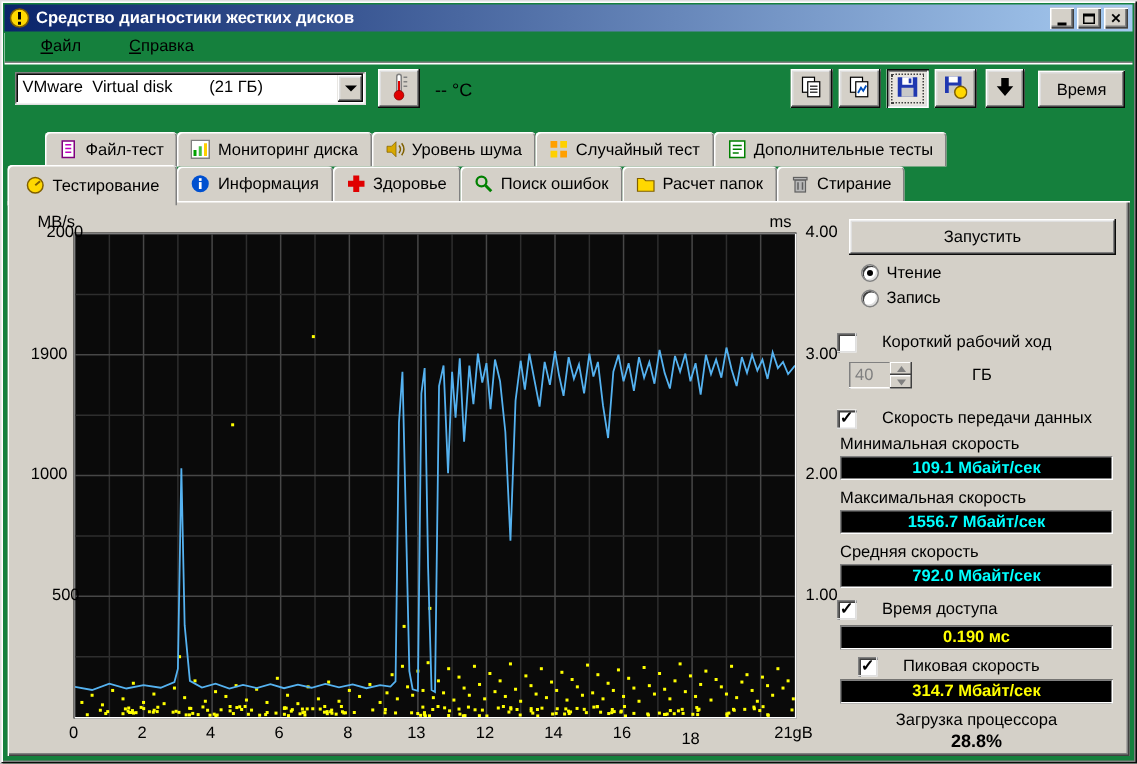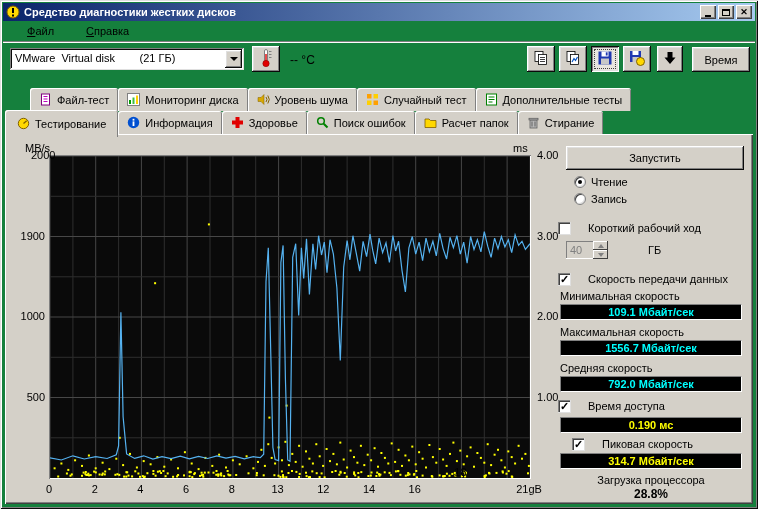--- a/index.html
+++ b/index.html
@@ -632,35 +632,35 @@
               <rect x="471.0" y="301.7" width="2" height="2" fill="#ffff00"></rect>
               <rect x="474.4" y="296.9" width="2" height="2" fill="#ffff00"></rect>
               <rect x="477.9" y="308.9" width="2" height="2" fill="#ffff00"></rect>
             </g>
             <polyline fill="none" stroke="#55b2f0" stroke-width="1.2" points="0.0,301.9 11.4,304.0 22.9,299.8 34.3,303.0 45.7,300.7 57.1,302.5 66.3,298.7 68.6,289.8 70.9,156.2 73.1,260.8 76.6,297.9 84.6,302.4 93.7,299.8 102.9,303.0 112.0,300.6 121.1,302.7 130.3,300.1 139.4,302.8 148.6,300.4 157.7,302.5 166.9,299.9 176.0,302.2 185.1,300.3 194.3,302.8 203.4,300.7 210.3,301.7 213.7,298.2 216.0,125.6 218.3,91.8 220.6,190.0 222.9,291.4 225.1,303.5 228.6,304.6 230.9,106.3 233.1,89.4 235.4,222.2 237.7,304.0 240.0,305.3 242.7,101.4 245.7,87.7 248.7,159.4 251.4,91.8 253.7,122.4 256.5,82.9 259.4,138.5 262.9,87.7 265.6,113.5 268.6,79.7 271.5,99.0 274.3,86.1 277.0,116.7 280.0,83.7 283.4,98.2 286.9,132.0 290.3,204.5 293.7,111.1 297.1,84.5 299.9,103.8 302.9,79.7 306.3,97.4 309.7,115.1 313.1,85.3 316.6,100.6 320.0,78.1 322.7,94.2 325.7,107.9 329.1,82.1 332.6,96.6 336.0,86.9 339.4,106.3 342.9,79.7 345.6,95.0 348.6,85.3 352.0,114.3 355.4,136.0 358.9,91.8 362.3,80.5 365.7,98.2 369.1,86.1 372.6,104.6 376.0,82.1 379.4,95.8 382.9,85.3 386.3,99.8 389.7,77.3 393.1,92.6 396.6,103.0 400.0,81.3 403.4,91.8 406.9,79.7 410.3,98.2 413.7,86.1 417.1,107.1 420.6,80.5 424.0,93.4 427.4,83.7 430.9,95.8 434.3,75.7 437.7,90.2 441.1,101.4 444.6,82.1 448.0,92.6 451.4,80.5 454.9,91.0 458.3,83.7 461.7,96.6 465.1,78.9 468.6,89.4 472.0,85.3 475.4,93.4 480.0,87.7"></polyline>
           </svg>
       </div>
     <div class="tick tick-left" style="left: 2px; top: 15px; padding-left: 24px;">2000</div>
         <div class="tick tick-left" style="left: 2px; top: 95.5px;">1900</div>
         <div class="tick tick-left" style="left: 2px; top: 176px;">1000</div>
-        <div class="tick tick-left" style="left: 2px; top: 256.5px; padding-left: 8px;">500</div>
+        <div class="tick tick-left" style="left: 10px; top: 256.5px; padding-left: 8px;">500</div>
         <div class="tick tick-right" style="left: 532px; top: 15px;">4.00</div>
         <div class="tick tick-right" style="left: 532px; top: 95.5px;">3.00</div>
         <div class="tick tick-right" style="left: 532px; top: 176px;">2.00</div>
         <div class="tick tick-right" style="left: 532px; top: 256.5px;">1.00</div>
         <div class="tick tick-x" style="left: 27px; top: 349px;">0</div>
         <div class="tick tick-x" style="left: 72.7143px; top: 349px;">2</div>
         <div class="tick tick-x" style="left: 118.429px; top: 349px;">4</div>
         <div class="tick tick-x" style="left: 164.143px; top: 349px;">6</div>
         <div class="tick tick-x" style="left: 209.857px; top: 349px;">8</div>
         <div class="tick tick-x" style="left: 255.571px; top: 349px;">13</div>
         <div class="tick tick-x" style="left: 301.286px; top: 349px;">12</div>
         <div class="tick tick-x" style="left: 347px; top: 349px;">14</div>
         <div class="tick tick-x" style="left: 392.714px; top: 349px;">16</div>
-        <div class="tick tick-x" style="left: 438.429px; top: 332px;">18</div>
+        <div class="tick tick-x" style="left: 438.429px; top: 353px;">18</div>
         <div class="tick tick-x" style="left: 507px; top: 349px;">21gB</div>
       </div>
 
     <div class="panel">
       <button class="start-btn btn3d">Запустить</button>
 
       <label class="radio-row" style="top:42px">
         <span class="radio">
             <span class="dot"></span>
           </span>

